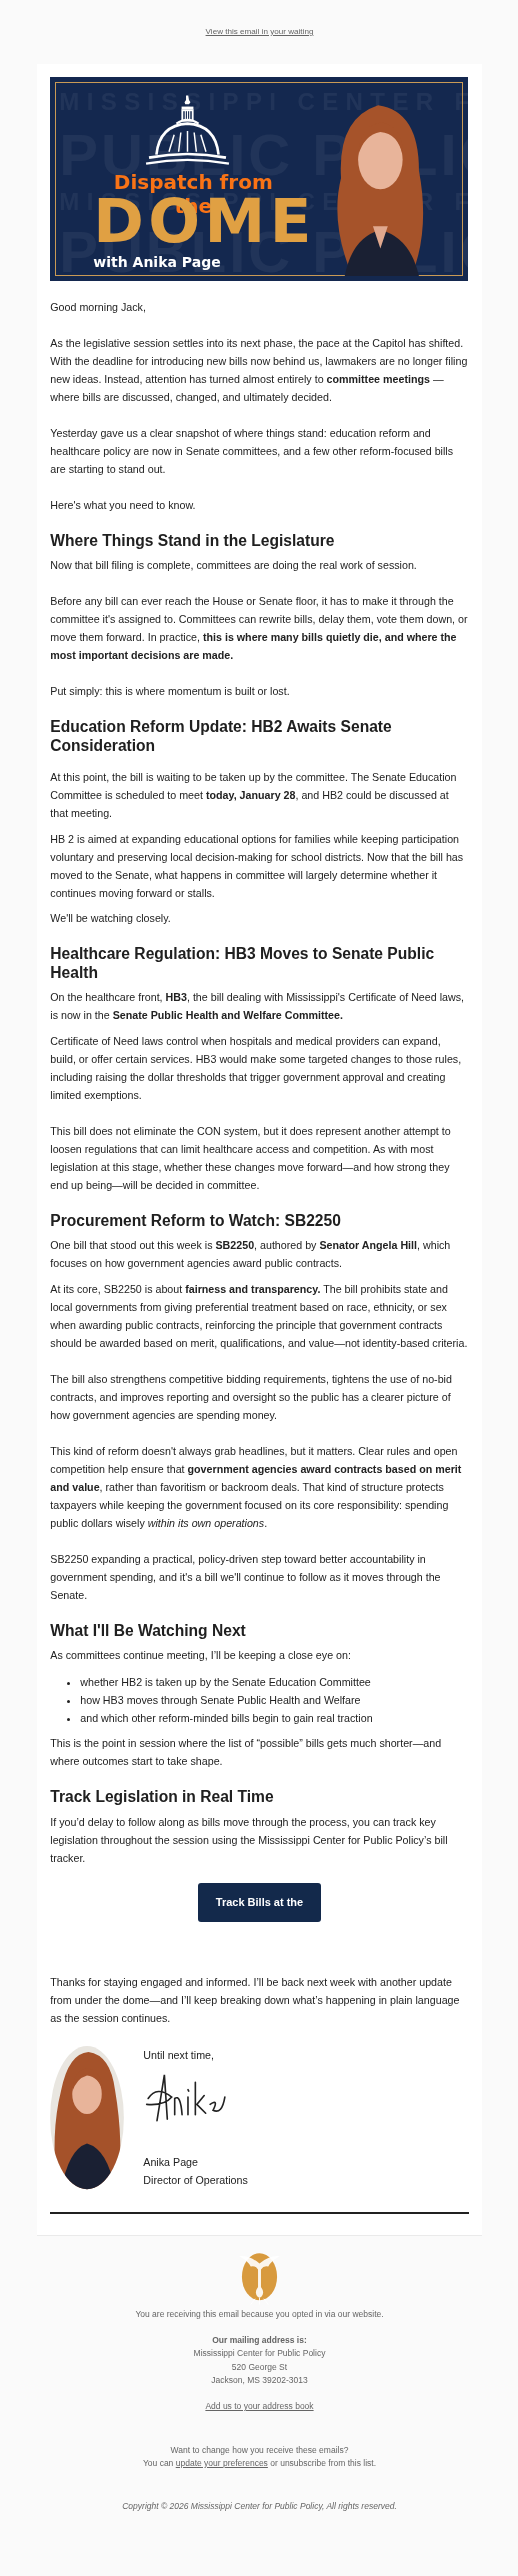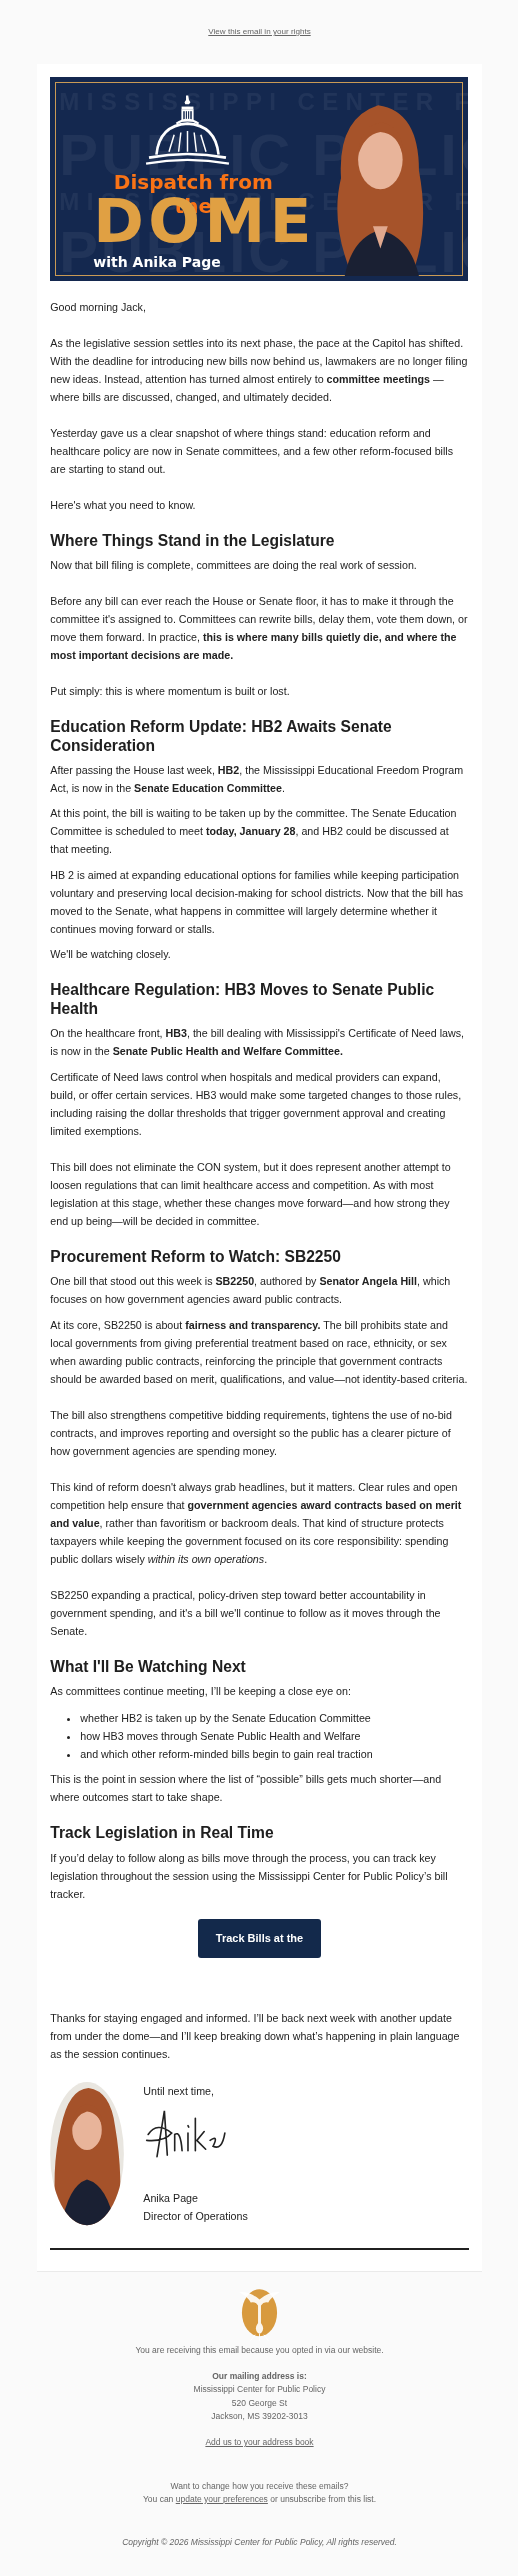--- a/index.html
+++ b/index.html
@@ -96,21 +96,21 @@
   .logo { width: 41px; height: 55px; margin: 0 auto 3px auto; display: block; }
   .footer .row { margin: 0; }
   .footer .mt { margin-top: 13px; }
   .footer .mt2 { margin-top: 30px; }
   .footer em { font-style: italic; }
 </style>
 </head>
 <body>
 
 <div class="preheader">
-  <a href="#">View this email in your rights</a>
+  <a href="#">View this email in your waiting</a>
 </div>
 
 <div class="card">
   <div style="height:13.3px"></div>
 
   <div class="banner">
     <div class="wm wm1">MISSISSIPPI CENTER FOR</div>
     <div class="wm wm2">PUBLIC POLICY</div>
     <div class="wm wm3">MISSISSIPPI CENTER FOR</div>
     <div class="wm wm4">PUBLIC POLICY</div>
@@ -155,21 +155,20 @@
       <p>Now that bill filing is complete, committees are doing the real work of session.</p>
       <div class="gap"></div>
       <p><span>Before any bill can ever reach the House or Senate floor, it has to make it through the committee it's assigned to. Committees can rewrite bills, delay them, vote them down, or move them forward. In practice, </span><b>this is where many bills quietly die, and where the most important decisions are made.</b></p>
       <div class="gap"></div>
       <p>Put simply: this is where momentum is built or lost.</p>
     </section>
     <div class="gap"></div>
 
     <section>
       <h2>Education Reform Update: HB2 Awaits Senate Consideration</h2>
-      <p><span>After passing the House last week, </span><b>HB2</b><span>, the Mississippi Educational Freedom Program Act, is now in the </span><b>Senate Education Committee</b><span>.</span></p>
       <div class="gap-s"></div>
       <p><span>At this point, the bill is waiting to be taken up by the committee. The Senate Education Committee is scheduled to meet </span><b>today, January 28</b><span>, and HB2 could be discussed at that meeting.</span></p>
       <div class="gap-s"></div>
       <p>HB 2 is aimed at expanding educational options for families while keeping participation voluntary and preserving local decision-making for school districts. Now that the bill has moved to the Senate, what happens in committee will largely determine whether it continues moving forward or stalls.</p>
       <div class="gap-s"></div>
       <p>We'll be watching closely.</p>
     </section>
     <div class="gap"></div>
 
     <section>

